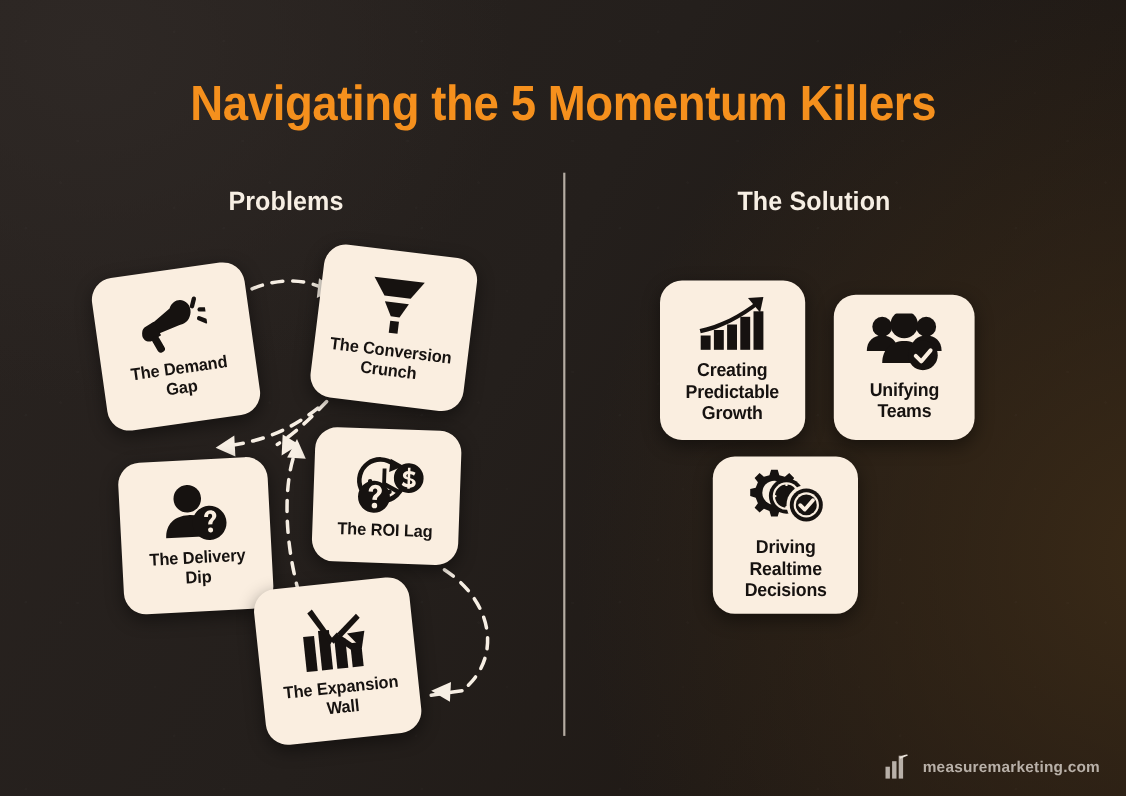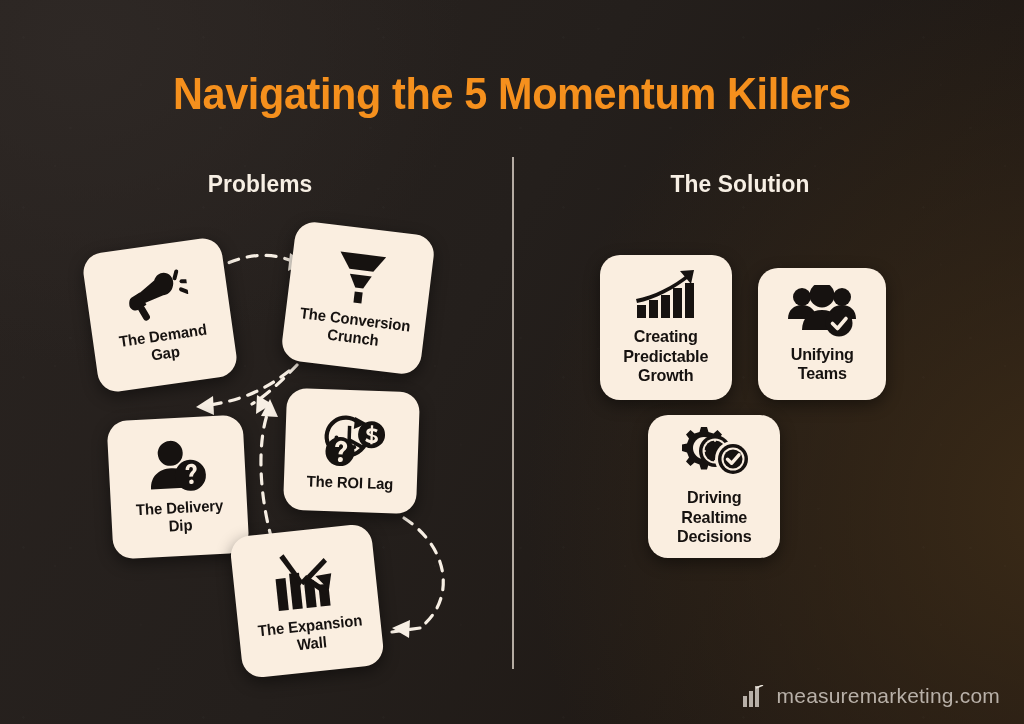--- a/index.html
+++ b/index.html
@@ -160,23 +160,23 @@
   #footer-logo {
     position: absolute;
     right: 24px;
     bottom: 16px;
     display: flex;
     align-items: center;
     gap: 9px;
   }
   #footer-logo .wordmark {
     color: #b8b0a8;
-    font-size: 21px;
+    font-size: 14px;
     letter-spacing: .2px;
-    font-weight: 400;
+    font-weight: 700;
   }
 </style>
 </head>
 <body>
 
 <div id="canvas">
 
   <svg id="bg-lines" viewBox="0 0 1024 724">
     <defs>
       <clipPath id="clip-canvas">

